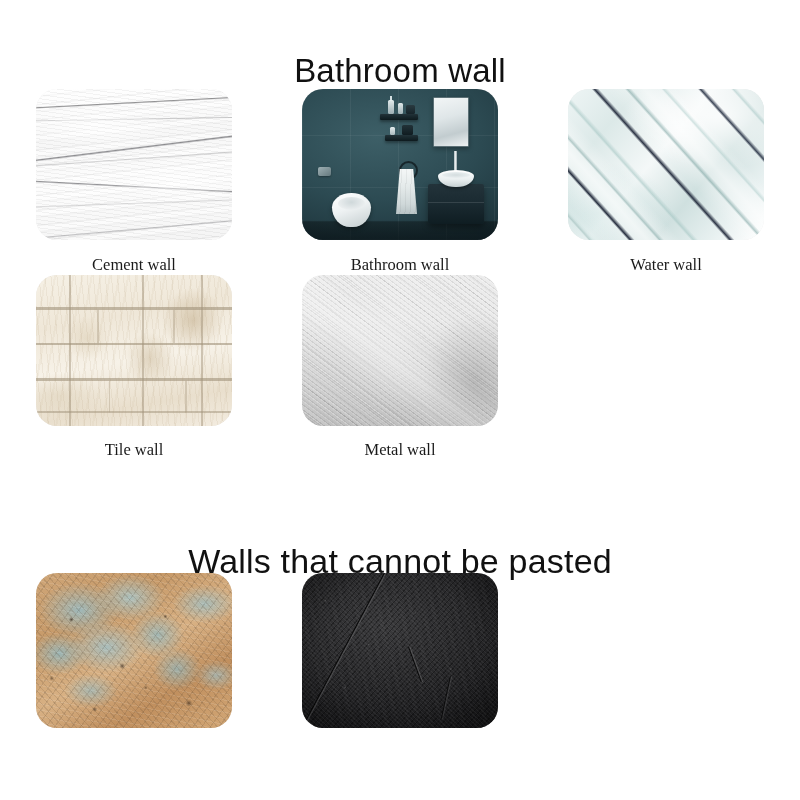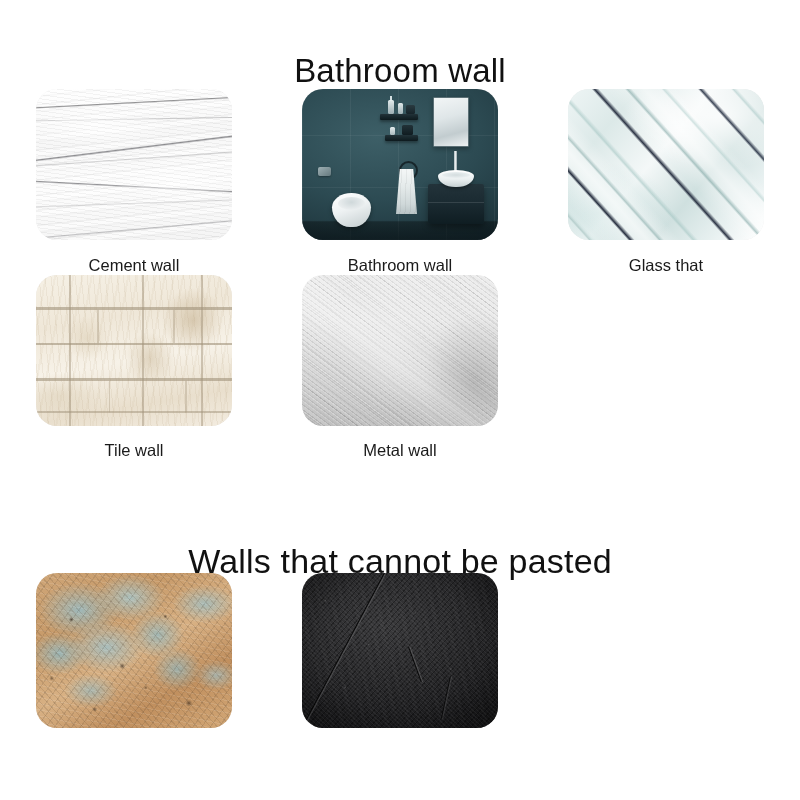--- a/index.html
+++ b/index.html
@@ -46,20 +46,21 @@
     line-height: 42px;
   }
 
   .grid {
     position: absolute;
     left: 36px;
     width: 728px;
     display: grid;
     grid-template-columns: repeat(3, 196px);
     column-gap: 70px;
+    font-family: Liberation Serif, serif;
   }
   #grid-pasteable { top: 89px; row-gap: 0px; }
   #grid-not-pasteable { top: 573px; }
 
   .cell {
     width: 196px;
   }
   .thumb {
     width: 196px;
     height: 151px;
@@ -610,21 +611,21 @@
       </div>
       <span class="caption">Bathroom wall</span>
     </div>
 
     <div class="cell row1">
       <div class="thumb">
         <div class="layer glass-base"></div>
         <div class="layer glass-sheen"></div>
         <div class="layer glass-panes"></div>
       </div>
-      <span class="caption">Glass that</span>
+      <span class="caption">Water wall</span>
     </div>
 
     <div class="cell row2">
       <div class="thumb">
         <div class="layer tilew-base"></div>
         <div class="layer tilew-stone"></div>
         <div class="layer tilew-grout"></div>
         <div class="layer tilew-grout2"></div>
         <div class="layer tilew-grout3"></div>
       </div>

